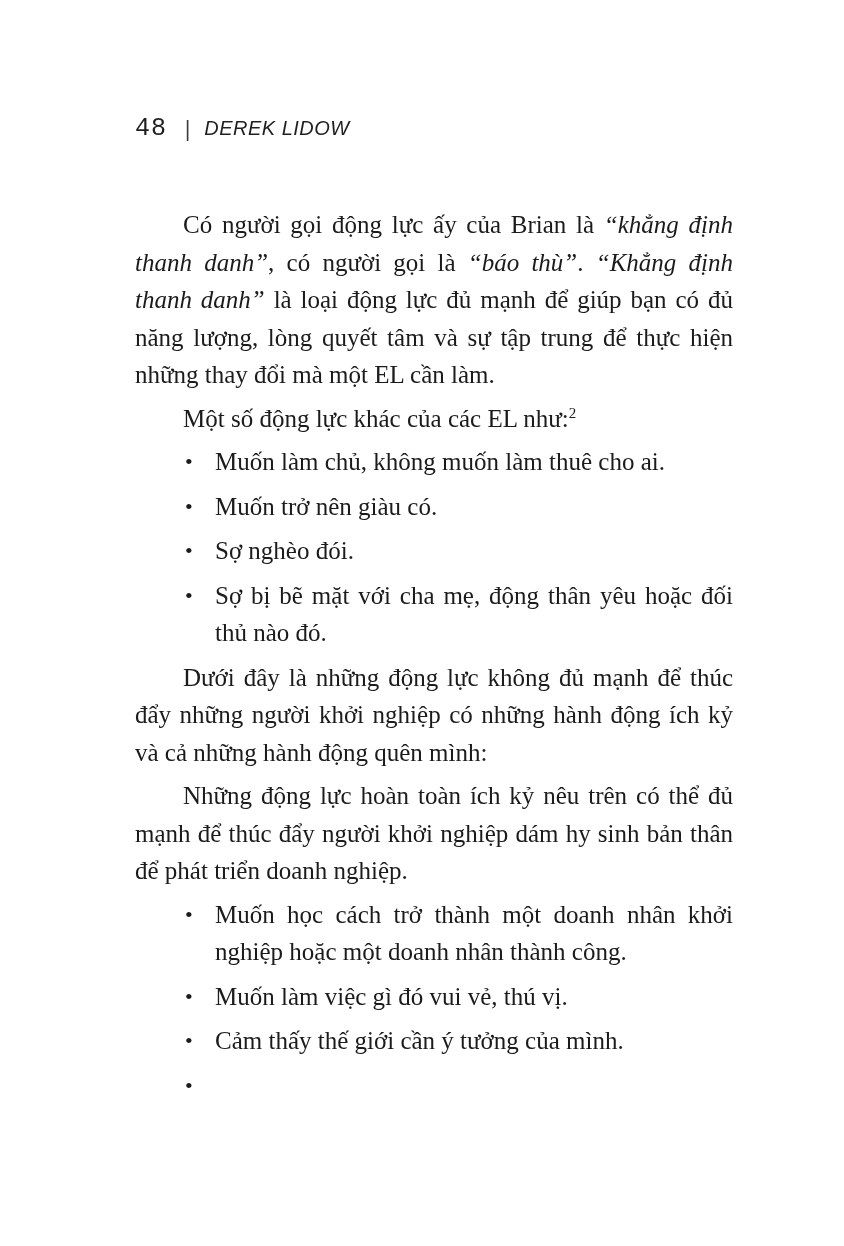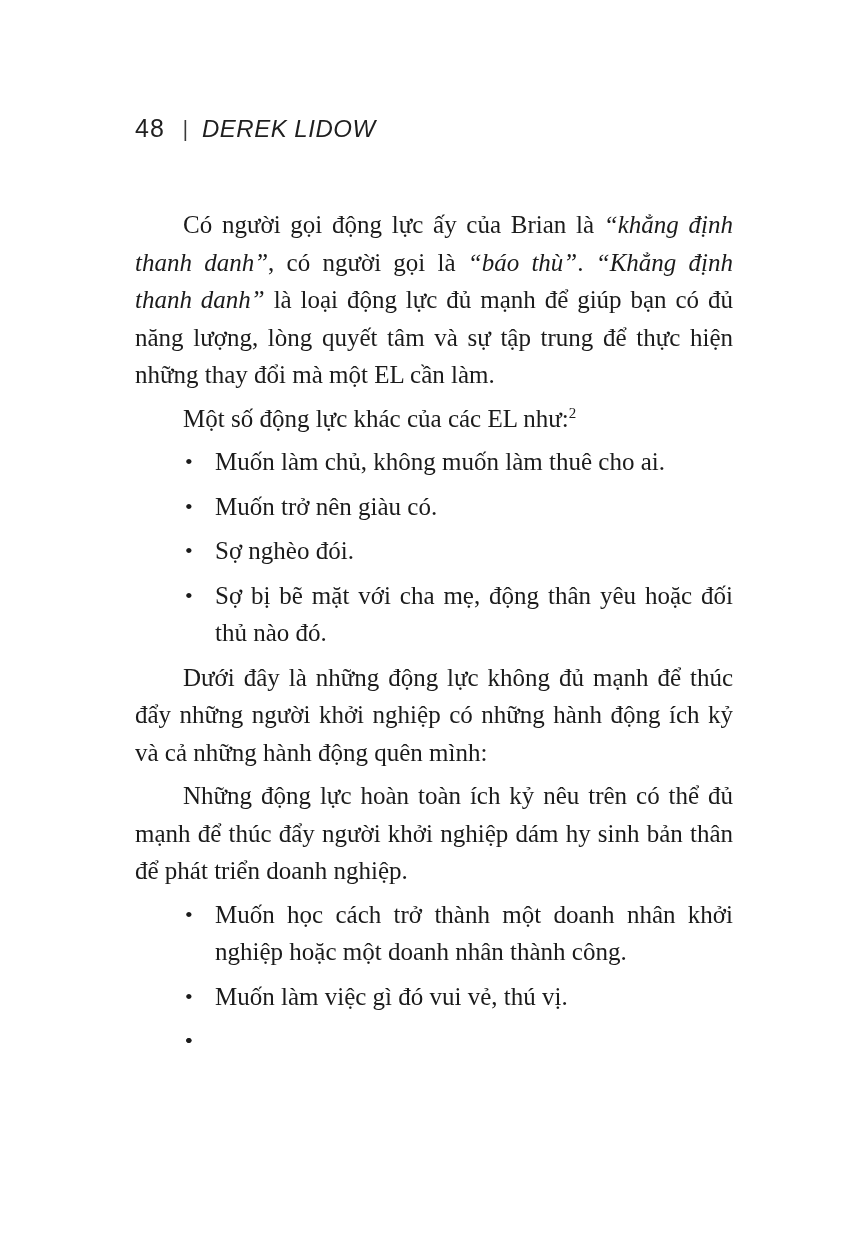--- a/index.html
+++ b/index.html
@@ -22,30 +22,31 @@
     top: 114px;
     display: flex;
     align-items: center;
     font-family: "Liberation Sans", sans-serif;
     color: #1f1f1f;
   }
   .page-number {
     font-size: 25px;
     font-weight: 400;
     letter-spacing: 1px;
+    font-family: Liberation Mono, monospace;
   }
   .header-separator {
     font-size: 20px;
     font-weight: 300;
     color: #3a3a3a;
     margin: 0 14px 0 18px;
     transform: scaleY(1.1);
   }
   .running-title {
-    font-size: 24px;
+    font-size: 20px;
     font-style: italic;
     letter-spacing: 0.5px;
     color: #1f1f1f;
   }
   .page-body {
     position: absolute;
     left: 135px;
     top: 186px;
     width: 598px;
     font-size: 25px;
@@ -128,20 +129,21 @@
       <li>
         <span class="bullet-marker">•</span>
         <span><span>Muốn học cách trở thành một doanh nhân khởi nghiệp hoặc một doanh nhân thành công.</span></span>
       </li>
       <li>
         <span class="bullet-marker">•</span>
         <span><span>Muốn làm việc gì đó vui vẻ, thú vị.</span></span>
       </li>
       <li>
         <span class="bullet-marker">•</span>
+        <span><span>Cảm thấy thế giới cần ý tưởng của mình.</span></span>
       </li>
       <li>
         <span class="bullet-marker">•</span>
       </li>
     </ul>
 
 
   </main>
 </div>
 

